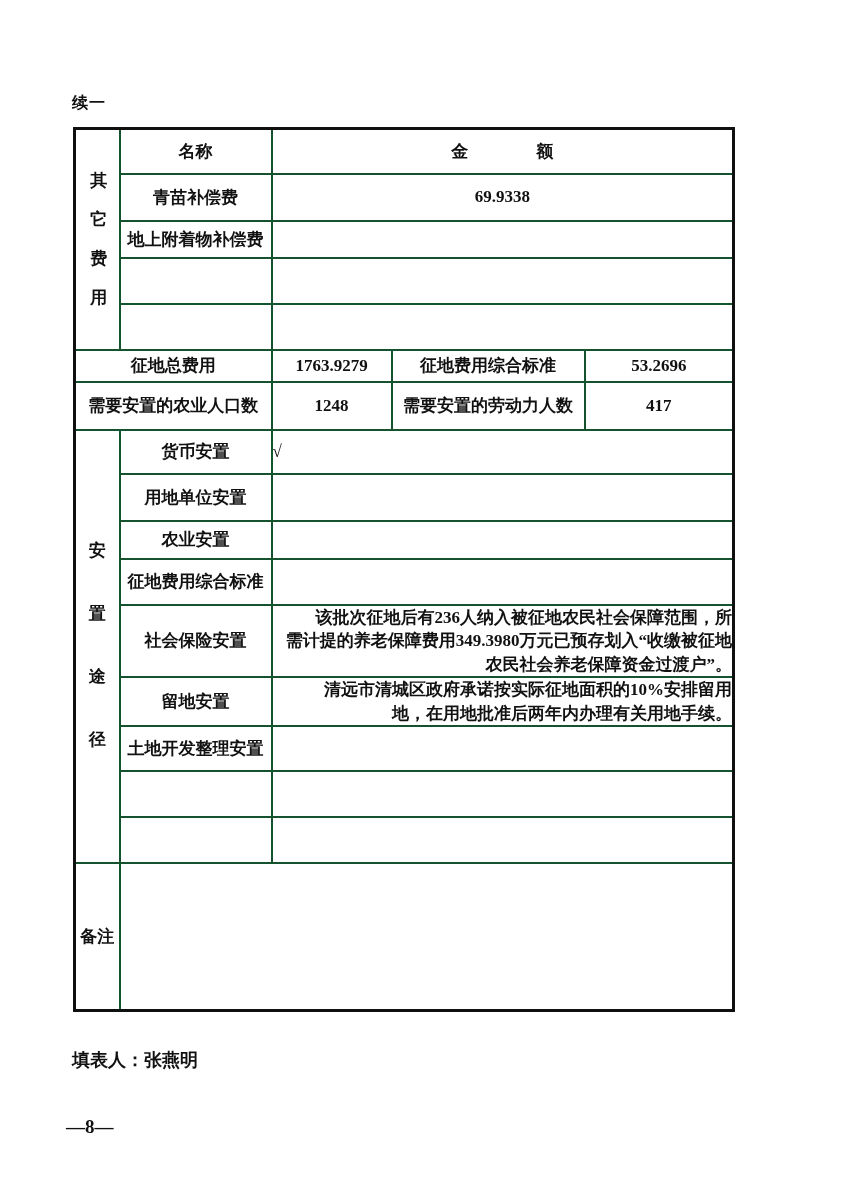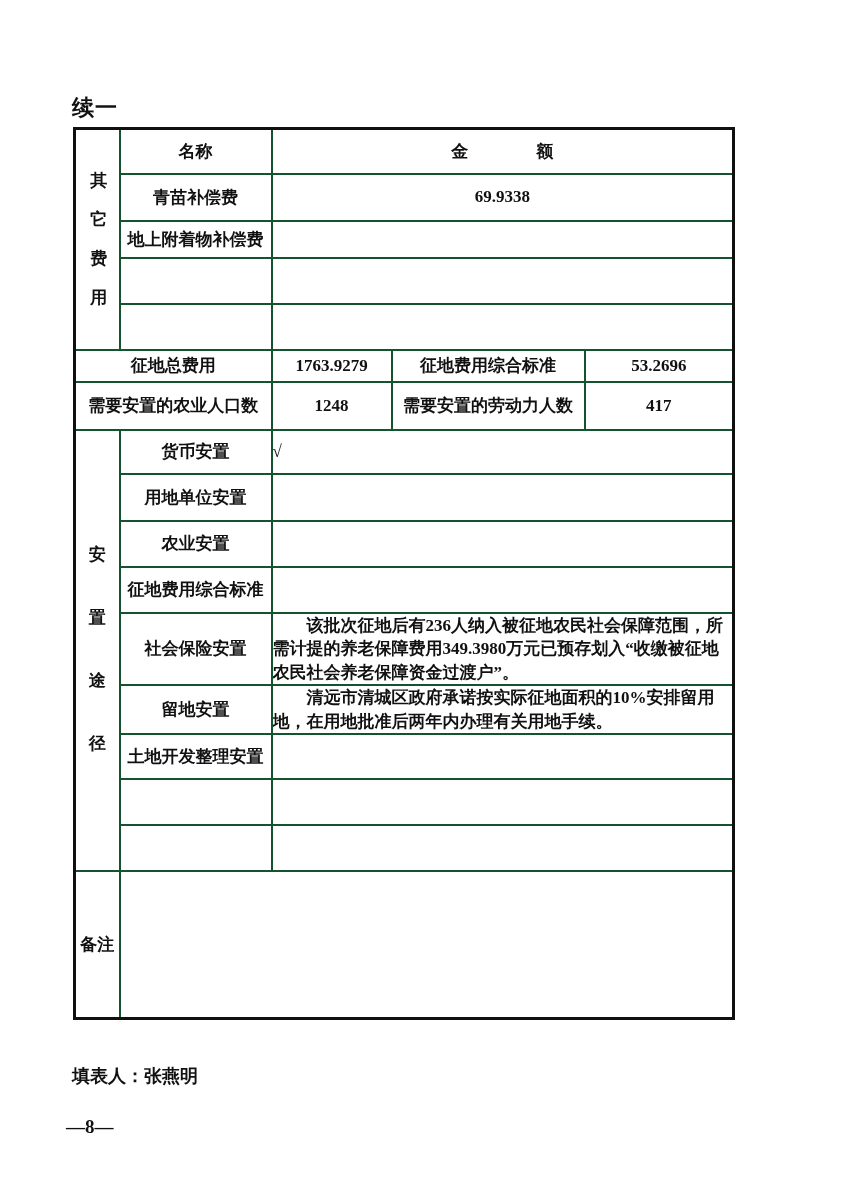--- a/index.html
+++ b/index.html
@@ -2,21 +2,21 @@
 <html><head>
 <meta charset="utf-8">
 <style>
   html,body{margin:0;padding:0;background:#e8e8e8;}
   .page{
     position:relative;width:850px;height:1203px;background:#ffffff;
     font-family:"Liberation Serif","DejaVu Serif",serif;color:#111;
     overflow:hidden;
   }
   .cont-label{
-    position:absolute;left:72px;top:93px;font-size:22px;font-weight:700;
+    position:absolute;left:72px;top:93px;font-size:16px;font-weight:700;
     letter-spacing:1px;
     font-family:Liberation Serif, serif;
   }
   table.main{
     position:absolute;left:73px;top:127px;width:659px;
     border-collapse:collapse;table-layout:fixed;
     border:3px solid #101010;
   }
   table.main td{
     border:2px solid #14532d;padding:0;overflow:hidden;
@@ -25,26 +25,26 @@
   td.center{text-align:center;}
   td.num{text-align:center;font-size:17px;}
   .gap-head{white-space:pre;border-radius:20px;}
   .vlabel{
     margin:0 auto;width:1.25em;word-break:break-all;text-align:center;
     font-size:17px;font-weight:700;
   }
   .vl-tight{line-height:2.3;margin-left:12px;}
   .vl-wide{line-height:3.7;}
   td.para{
-    text-align:left;padding:2px 5px 2px 4px;line-height:23.5px;
+    text-align:right;padding:2px 5px 2px 4px;line-height:23.5px;
     font-size:16.5px;text-indent:2em;
   }
   td.checkcell{text-align:left;padding-left:10px;font-size:19px;}
   .footer-line{
-    position:absolute;left:72px;top:1048px;font-size:18px;font-weight:700;margin-top:16px;
+    position:absolute;left:72px;top:1048px;font-size:18px;font-weight:700;
   }
   .page-num{
     position:absolute;left:66px;top:1116px;font-size:19px;font-weight:700;
   }
 </style>
 </head>
 <body>
 
 <div class="page">
 
@@ -101,21 +101,21 @@
       <td rowspan="9">
         <div class="vlabel vl-wide">安置途径</div>
       </td>
       <td class="center">货币安置</td>
       <td colspan="3" class="checkcell">√</td>
     </tr>
     <tr style="height:47px">
       <td class="center">用地单位安置</td>
       <td colspan="3" class="para"></td>
     </tr>
-    <tr style="height:46px">
+    <tr style="height:38px">
       <td class="center">农业安置</td>
       <td colspan="3" class="para"></td>
     </tr>
     <tr style="height:46px">
       <td class="center">征地费用综合标准</td>
       <td colspan="3" class="para"></td>
     </tr>
     <tr style="height:72px">
       <td class="center">社会保险安置</td>
       <td colspan="3" class="para">该批次征地后有236人纳入被征地农民社会保障范围，所需计提的养老保障费用349.3980万元已预存划入“收缴被征地农民社会养老保障资金过渡户”。</td>

